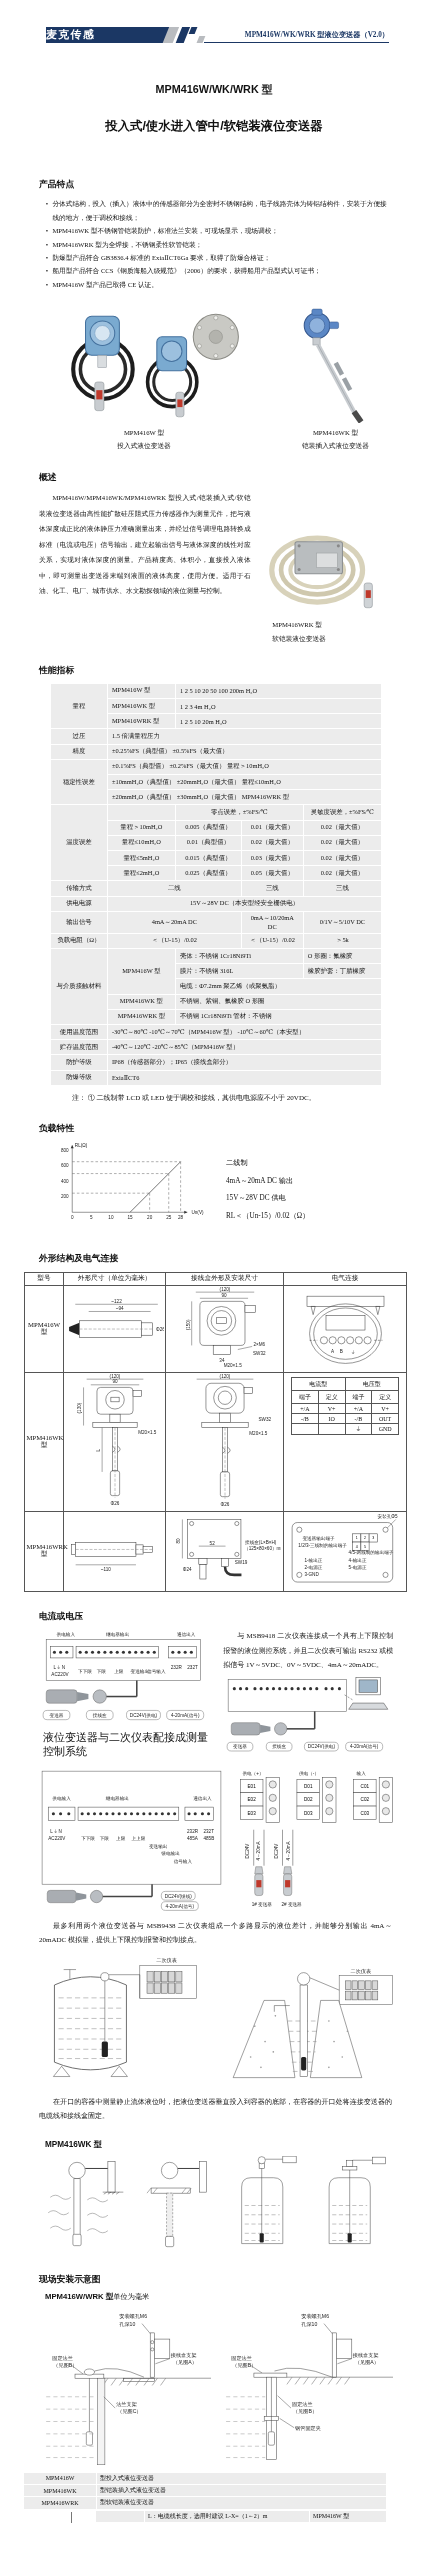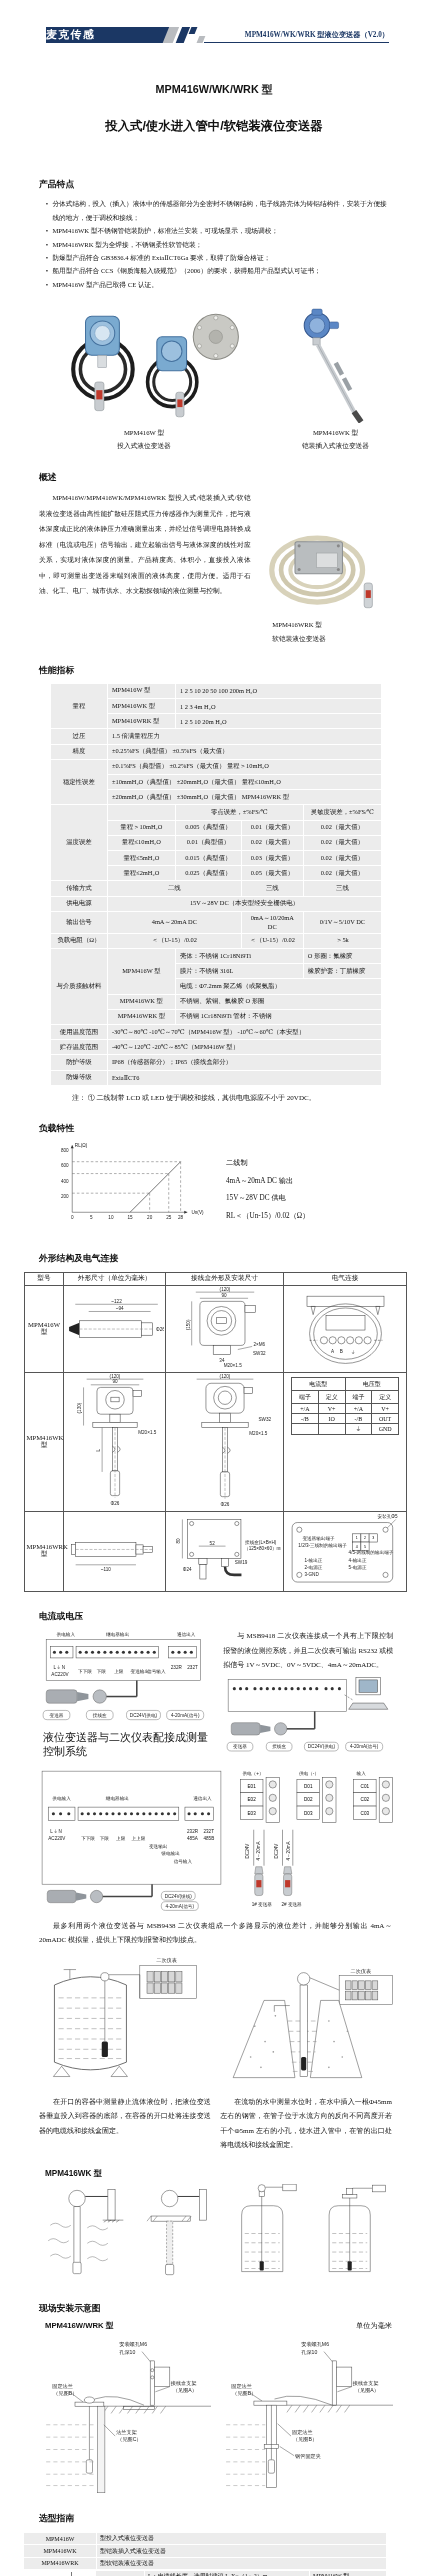--- a/index.html
+++ b/index.html
@@ -897,23 +897,20 @@
         <line x1="90" y1="100" x2="120" y2="100" stroke="#444"></line>
         <line x1="90" y1="100" x2="90" y2="112" stroke="#444"></line>
       </svg>
     </div>
   </div>
 
   <div class="app-grid">
     <div class="app-col">
         <div class="app-p">在开口的容器中测量静止流体液位时，把液位变送器垂直投入到容器的底部，在容器的开口处将连接变送器的电缆线和接线盒固定。</div>
       </div>
-    <div class="app-col">
-        <div class="app-p">在流动的水中测量水位时，在水中插入一根Φ45mm 左右的钢管，在管子位于水流方向的反向不同高度开若干个Φ5mm 左右的小孔，使水进入管中，在管的出口处将电缆线和接线盒固定。</div>
-      </div>
   </div>
 
   
   <div class="sub-h">MPM416WK 型</div>
   <svg width="355" height="98" viewBox="0 0 690 190" style="margin-left:41px">
 
     <circle cx="70" cy="28" r="16" fill="#fff" stroke="#444"></circle>
     <line x1="86" y1="24" x2="130" y2="24" stroke="#444" stroke-width="2"></line>
     <rect x="130" y="10" width="14" height="60" fill="#fff" stroke="#444"></rect>
     <line x1="120" y1="70" x2="160" y2="70" stroke="#444"></line>
@@ -973,21 +970,21 @@
     <rect x="586" y="20" width="28" height="7" fill="#fff" stroke="#444"></rect>
     <rect x="594" y="8" width="12" height="12" fill="#fff" stroke="#444"></rect>
     <line x1="600" y1="27" x2="600" y2="150" stroke="#444"></line>
     <rect x="596" y="150" width="8" height="18" rx="2" fill="#222"></rect>
     <line x1="606" y1="8" x2="644" y2="8" stroke="#444"></line>
     <rect x="644" y="2" width="26" height="13" fill="#fff" stroke="#444"></rect>
   </svg>
 
   
   <div class="sec-h">现场安装示意图</div>
-  <div style="display:flex;justify-content:space-between;margin:0 36px 0 45px">
+  <div style="display:flex;margin:0 36px 0 45px">
     <div style="font-family:'Liberation Sans',sans-serif;font-weight:bold;font-size:7.7px">MPM416W/WRK 型</div>
     <div style="font-size:7.2px">单位为毫米</div>
   </div>
   <div style="display:flex;gap:12.4px;margin:7.2px 31px 0 41px">
     <svg width="170" height="155" viewBox="0 0 330 300" style="font-size:13px">
       <text x="152" y="16" class="small-lab">安装螺孔M6</text>
       <text x="152" y="30" class="small-lab">孔深10</text>
       <line x1="196" y1="26" x2="216" y2="50" stroke="#555"></line>
       <rect x="212" y="44" width="8" height="86" fill="#fff" stroke="#444"></rect>
       <rect x="220" y="56" width="30" height="38" fill="#fff" stroke="#444"></rect>
@@ -1068,21 +1065,20 @@
           <line x1="6" y1="192" x2="82" y2="192"></line>
         <line x1="6" y1="216" x2="82" y2="216"></line>
           <line x1="6" y1="240" x2="82" y2="240"></line>
         <line x1="6" y1="264" x2="82" y2="264"></line>
           <line x1="6" y1="286" x2="82" y2="286"></line>
       </g>
     </svg>
   </div>
 
   
-  <div class="sec-h">选型指南</div>
   <div class="sel-wrap">
 
     <table style="width:364px">
       <colgroup>
           <col style="width:72px">
           <col>
         </colgroup>
       <tbody>
           <tr>
             <td class="cc">MPM416W</td>

